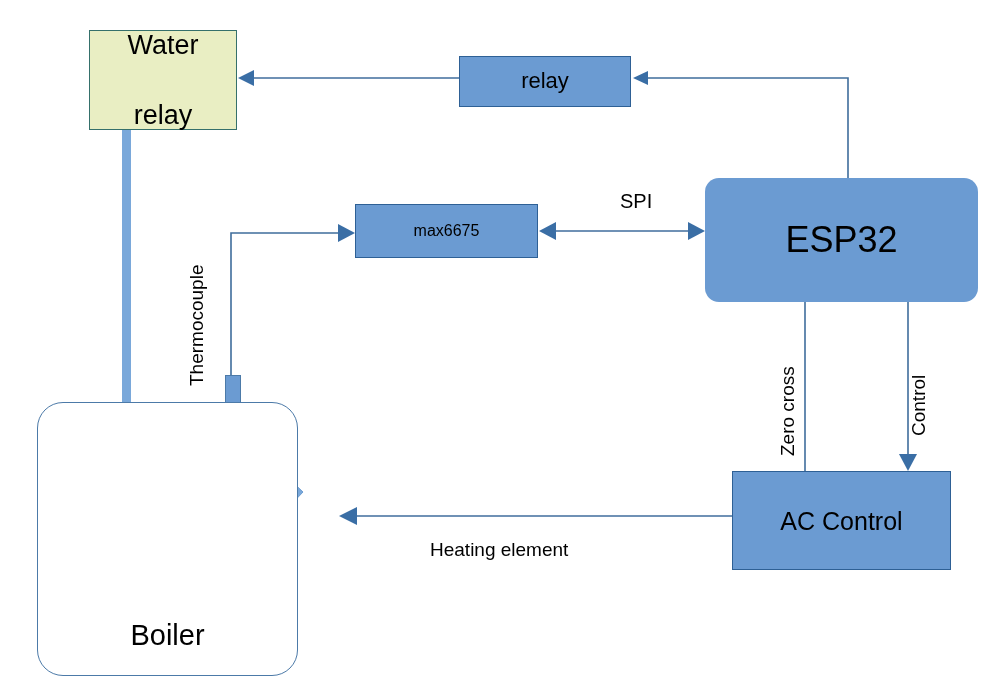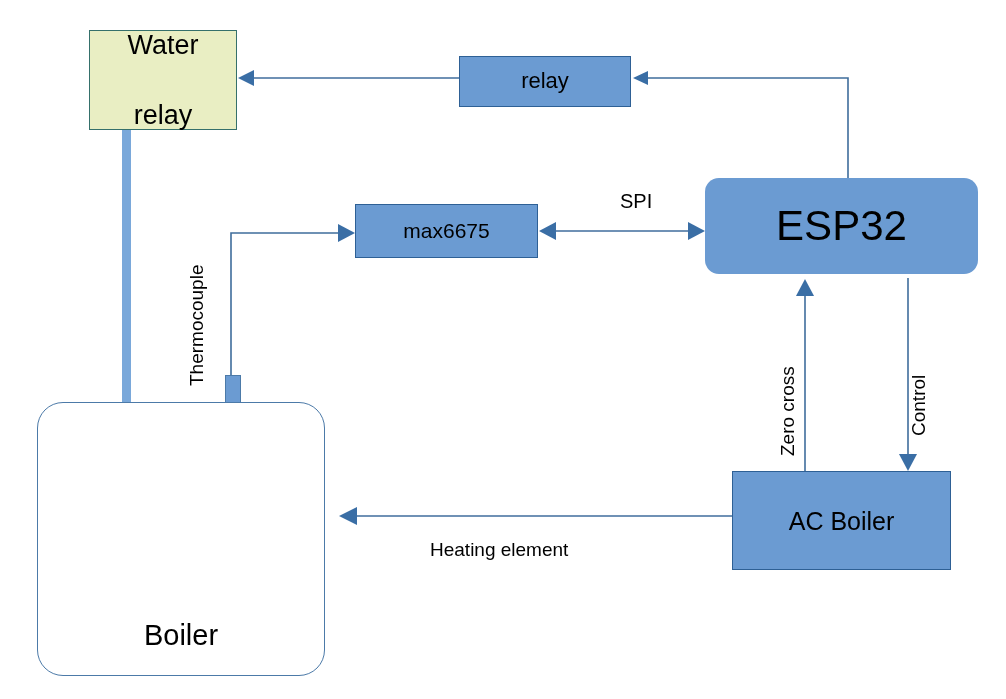--- a/index.html
+++ b/index.html
@@ -141,33 +141,33 @@
 
   <div class="node node-pump" style="left:89px; top:30px; width:148px; height:100px; font-size:27px; flex-direction:column;">
     <span>Water</span>
     <span>relay</span>
   </div>
 
   <div class="node node-blue" style="left:459px; top:56px; width:172px; height:51px; font-size:22px;">
     <span>relay</span>
   </div>
 
-  <div class="node node-esp" style="left:705px; top:178px; width:273px; height:96px; font-size:42px;">
+  <div class="node node-esp" style="left:705px; top:178px; width:273px; height:124px; font-size:36px;">
     <span>ESP32</span>
   </div>
 
-  <div class="node node-blue" style="left:355px; top:204px; width:183px; height:54px; font-size:21px;">
+  <div class="node node-blue" style="left:355px; top:204px; width:183px; height:54px; font-size:16px;">
     <span>max6675</span>
   </div>
 
   <div class="node node-blue" style="left:732px; top:471px; width:219px; height:99px; font-size:25px;">
-    <span>AC Boiler</span>
+    <span>AC Control</span>
   </div>
 
-  <div class="node node-boiler" style="left:37px; top:402px; width:288px; height:274px; font-size:29px;">
+  <div class="node node-boiler" style="left:37px; top:402px; width:261px; height:274px; font-size:29px;">
     <span class="boiler-caption">Boiler</span>
   </div>
 
   <div class="label-free" style="left:620px; top:190px; font-size:20px;">SPI</div>
 
   <div class="label-free rot" style="left:186px; top:386px; font-size:19px;">Thermocouple</div>
 
   <div class="label-free rot" style="left:777px; top:456px; font-size:19px;">Zero cross</div>
 
   <div class="label-free rot" style="left:908px; top:436px; font-size:19px;">Control</div>

